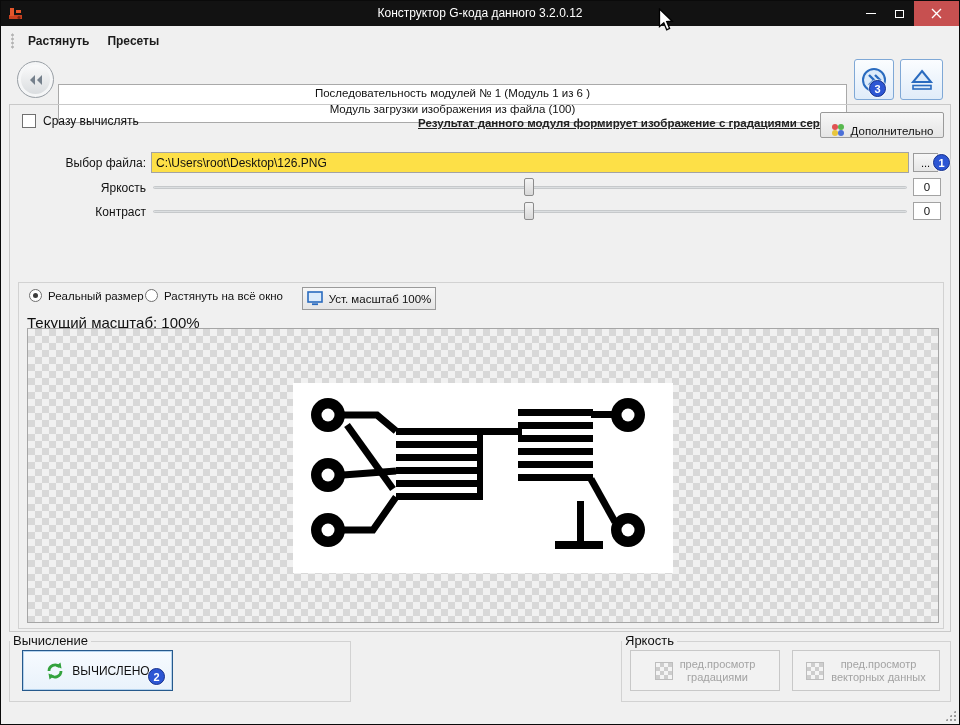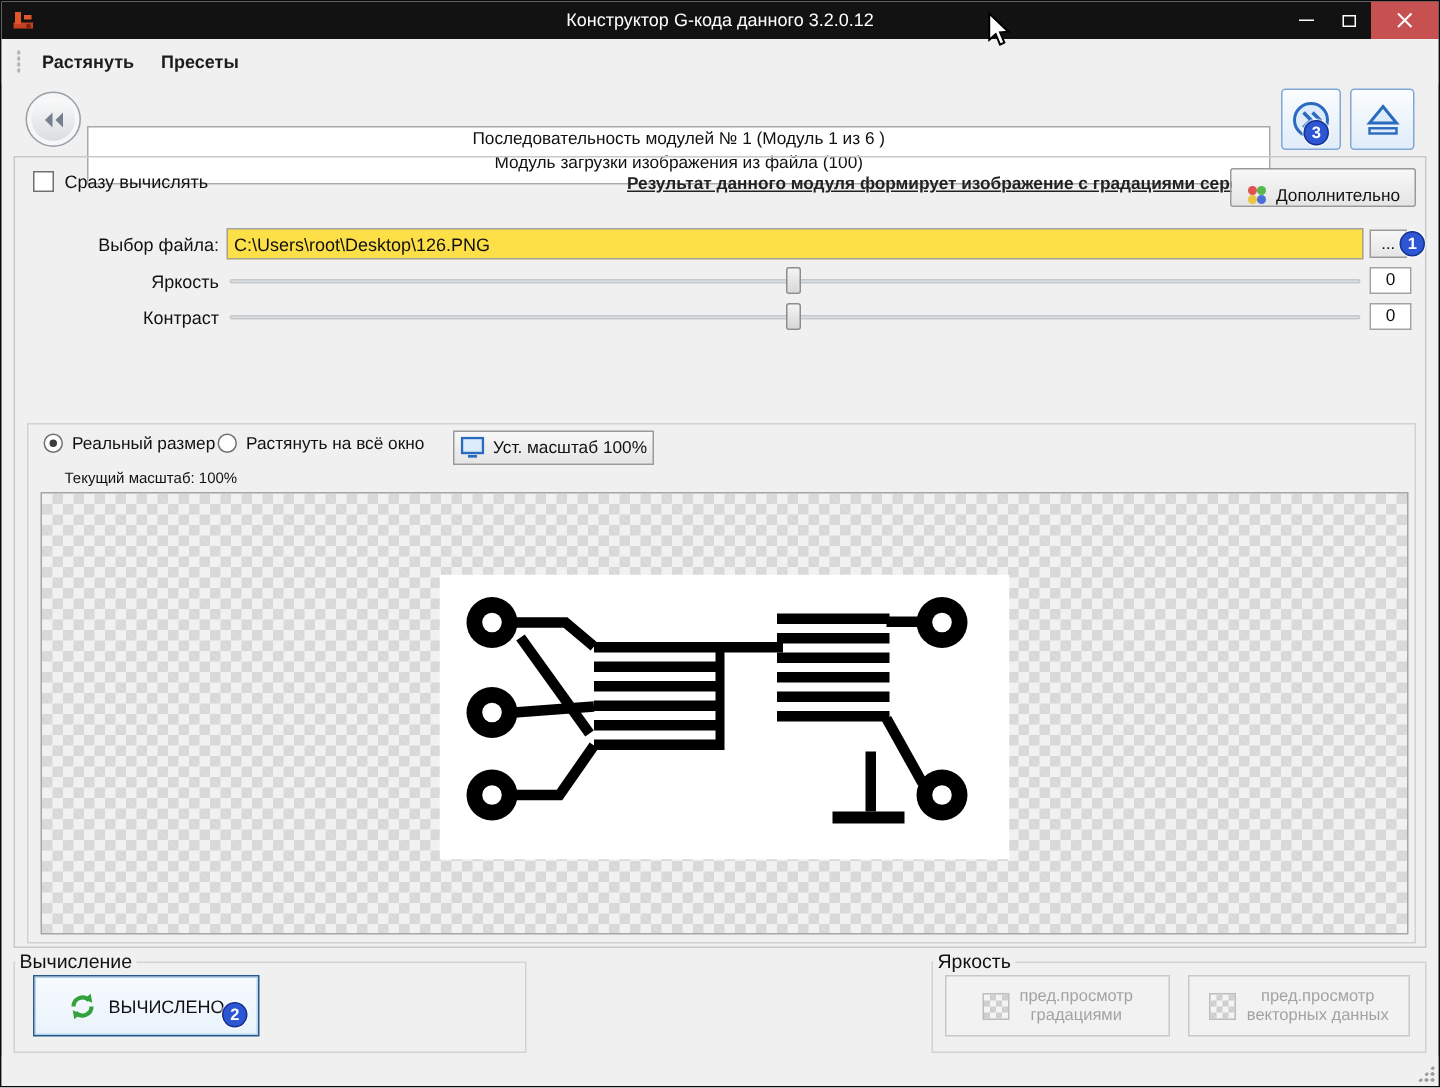--- a/index.html
+++ b/index.html
@@ -44,21 +44,21 @@
   .slider-thumb { position:absolute; left:calc(49.9% - 5px); top:1px; width:10px; height:18px; background:linear-gradient(180deg,#f4f4f4,#d8d8d8); border:1px solid #8c8c8c; border-radius:2px; }
   .value-box { position:absolute; left:903px; width:28px; height:18px; background:#fff; border:1px solid #a3a3a3; font-size:11.5px; color:#111; display:flex; align-items:center; justify-content:center; }
 
   
   .preview-group { position:absolute; left:8px; top:177px; width:926px; height:347px; border:1px solid #d2d2d2; }
   .radio-option { position:absolute; top:6px; display:flex; align-items:center; gap:6px; }
   .radio { width:13px; height:13px; border-radius:50%; border:1px solid #707070; background:#fff; position:relative; }
   .radio.checked::after { content:""; position:absolute; left:3px; top:3px; width:5px; height:5px; border-radius:50%; background:#3c3c3c; }
   .radio-label { font-size:11.5px; color:#111; }
   .scale-btn { position:absolute; left:283px; top:4px; width:134px; height:23px; gap:6px; font-size:11.5px; }
-  .scale-text { position:absolute; left:24px; top:31px; font-size:10px; color:#111; }
+  .scale-text { position:absolute; left:8px; top:31px; font-size:15px; color:#111; }
   .canvas { position:absolute; left:8px; top:45px; width:912px; height:295px; border:1px solid #a6a6a6;
     background-color:#f1f1f1;
     background-image:
       linear-gradient(45deg,#d8d8d8 25%,transparent 25%,transparent 75%,#d8d8d8 75%),
       linear-gradient(45deg,#d8d8d8 25%,transparent 25%,transparent 75%,#d8d8d8 75%);
     background-size:14px 14px; background-position:0 0,7px 7px; }
   .pcb { position:absolute; left:calc(50% - 190px); top:54px; }
 
   
   .group { position:absolute; border:1px solid #d2d2d2; }

